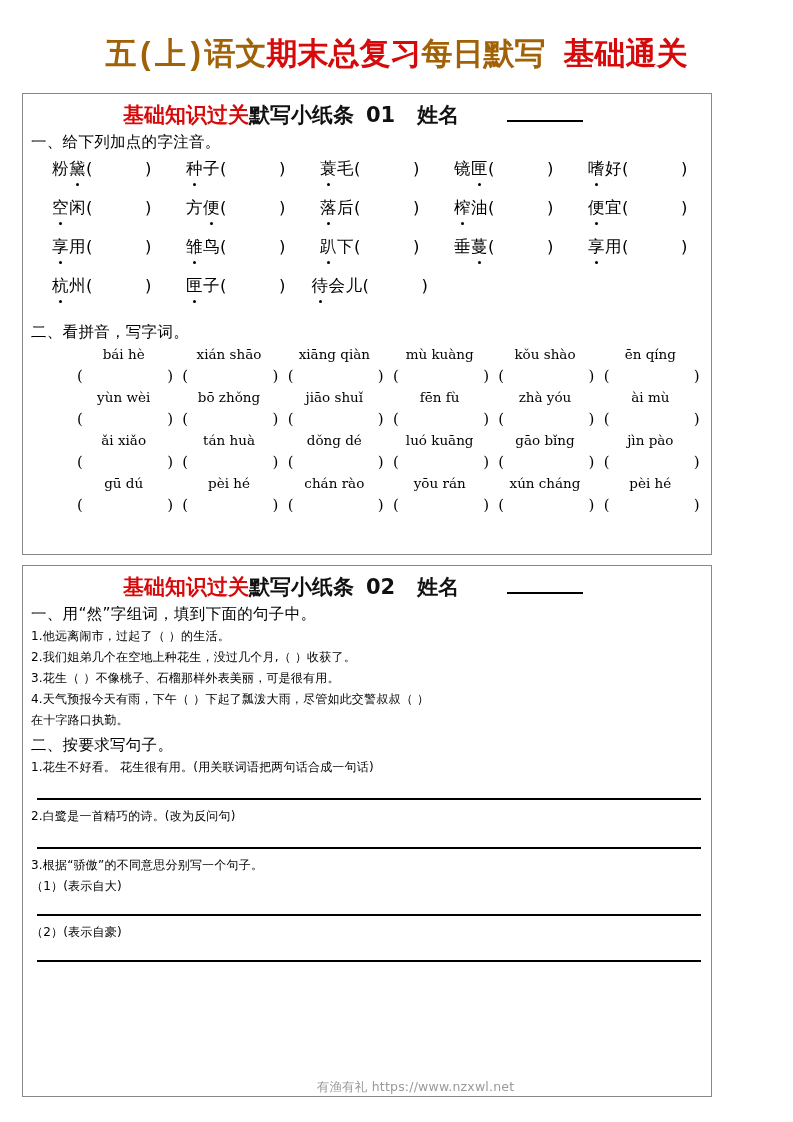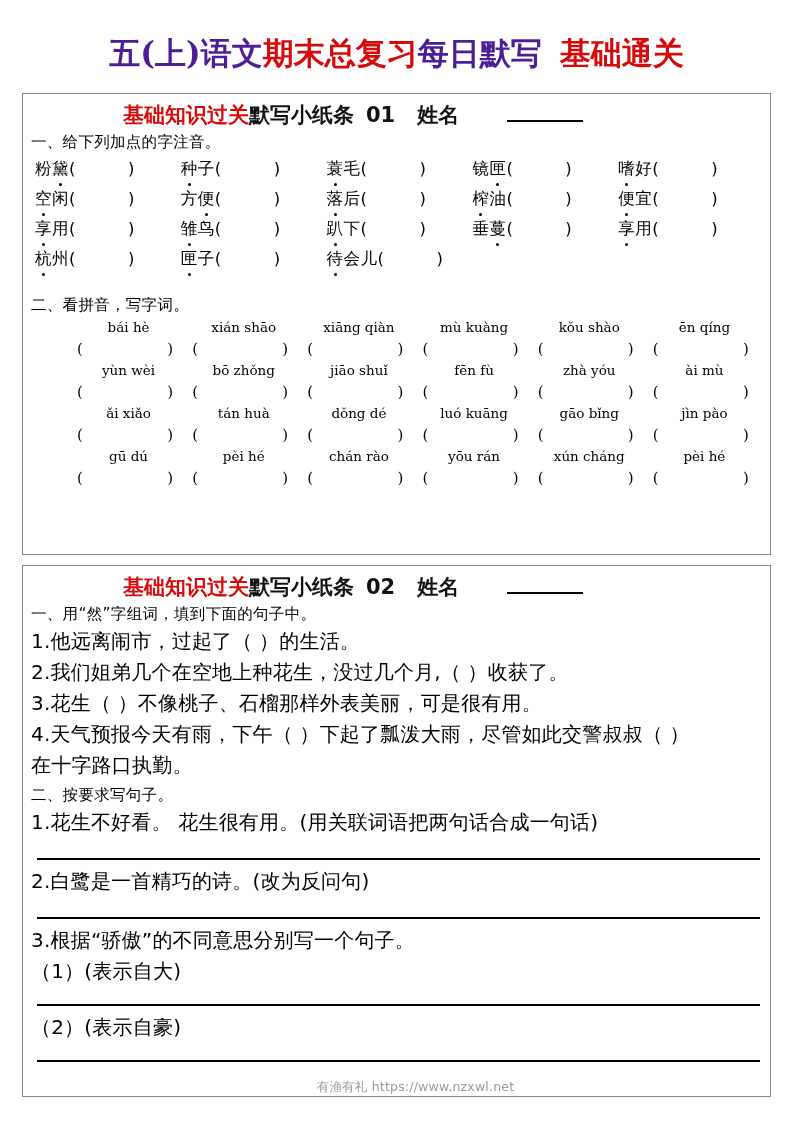--- a/index.html
+++ b/index.html
@@ -21,29 +21,29 @@
   .page-title {
     text-align: center;
     font-family: "DejaVu Serif", "Liberation Serif", serif;
     font-weight: bold;
     font-size: 31px;
     letter-spacing: 0px;
     line-height: 1;
     padding-top: 38px;
     white-space: nowrap;
   }
-  .page-title .blk { color: #4c1d95; }
+  .page-title .blk { color: #a16207; font-family: Liberation Mono, monospace; }
   .page-title .red { color: #d60a0a; }
   .page-title .sp { display: inline-block; width: 18px; }
 
   
   .sheet {
     position: absolute;
     left: 22px;
-    width: 749px;
+    width: 690px;
     border: 1px solid #888888;
     background: #ffffff;
   }
   #sheet-01 { top: 93px; height: 462px; }
   #sheet-02 { top: 565px; height: 532px; }
 
   .sheet-header {
     display: flex;
     align-items: baseline;
     justify-content: flex-start;
@@ -69,33 +69,34 @@
   
   .q-head {
     font-size: 15.5px;
     font-family: "DejaVu Sans", "Liberation Sans", sans-serif;
     font-weight: 500;
     padding: 1px 0 1px 8px;
     white-space: nowrap;
     letter-spacing: 0.3px;
   }
   .body-line {
-    font-size: 20px;
+    font-size: 12px;
     font-family: "DejaVu Sans", "Liberation Sans", sans-serif;
     padding: 2px 0 2px 8px;
     white-space: nowrap;
     letter-spacing: 0.2px;
   }
 
   
   .zy-grid {
     display: grid;
     grid-template-columns: repeat(5, 1fr);
     padding: 0 6px 0 12px;
-    row-gap: 0px;
+    row-gap: 9px;
+    text-align: center;
   }
   .zy-cell {
     font-size: 16.5px;
     font-family: "DejaVu Sans", "Liberation Sans", sans-serif;
     white-space: nowrap;
     line-height: 30px;
     letter-spacing: 0.5px;
   }
   .dotted {
     position: relative;

